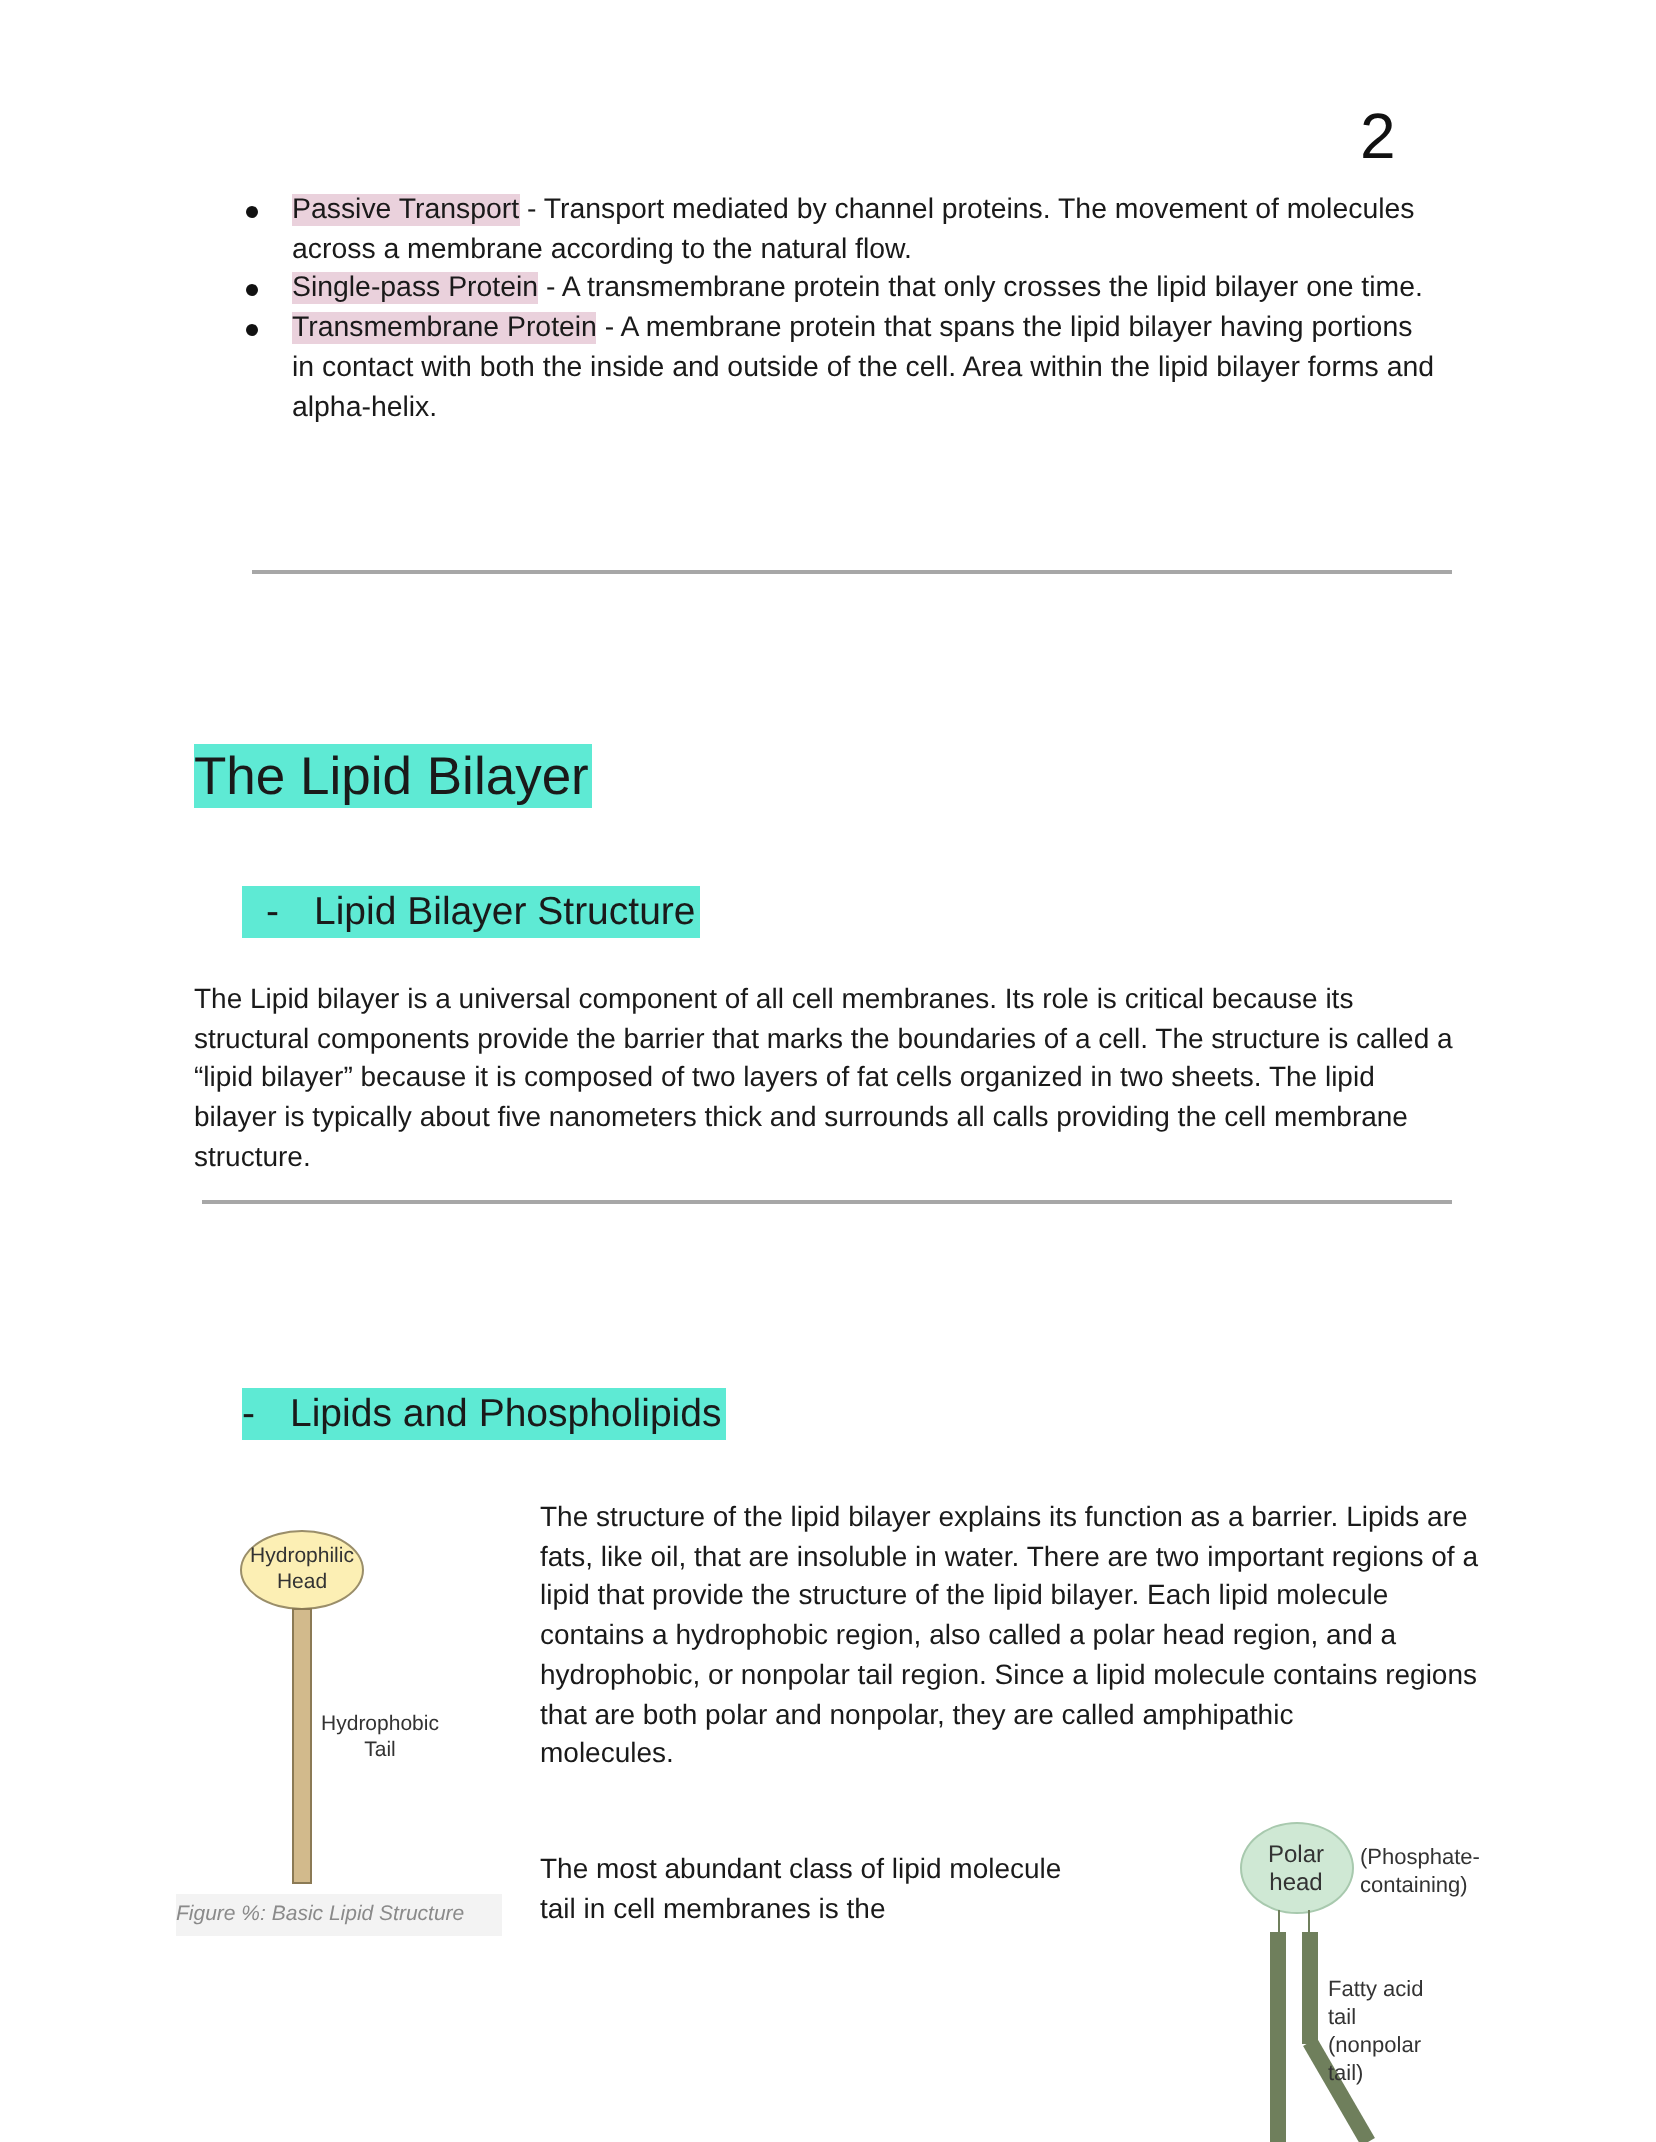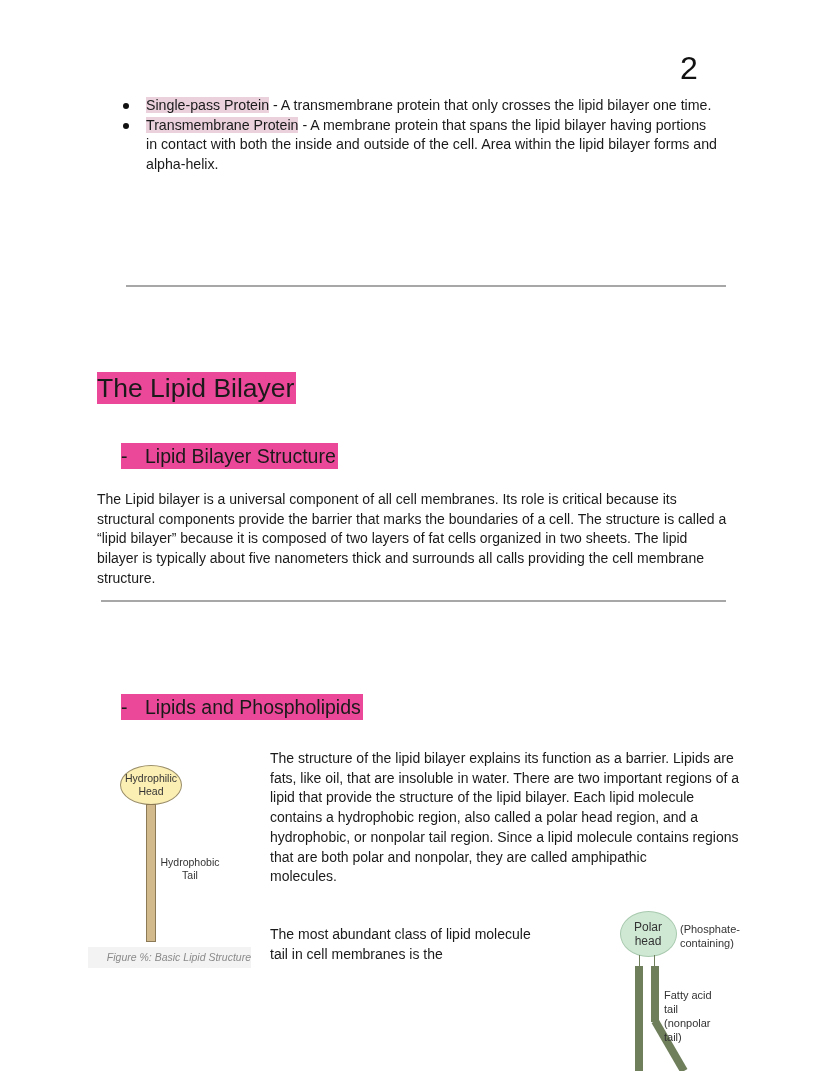--- a/index.html
+++ b/index.html
@@ -3,52 +3,56 @@
   <meta charset="utf-8">
   <style>
     html, body { margin: 0; padding: 0; background: #ffffff; }
     body { width: 828px; height: 1071px; position: relative; overflow: hidden;
            font-family: "Liberation Sans", sans-serif; color: #1a1a1a; }
     .page-number { position: absolute; left: 680px; top: 50px; font-size: 32px; line-height: 36px; color: #111; }
     .bullets { position: absolute; left: 118px; top: 96px; width: 600px; margin: 0; padding: 0; list-style: none; }
     .bullets li { position: relative; padding-left: 28px; font-size: 14.2px; line-height: 19.7px; }
     .bullets li .dot { position: absolute; left: 5px; top: 7px; width: 6px; height: 6px; border-radius: 50%; background: #111; }
     .hl-pink { background: #ead1dc; }
-    .hl-yellow { background: #ec4899; }
+    .hl-yellow { background: #5eead4; }
     .rule { position: absolute; height: 1.5px; background: #a7a7a7; }
     .h1 { position: absolute; left: 97px; top: 372px; font-size: 26.5px; line-height: 32px; padding: 0 2px 0 0; }
     .h2 { position: absolute; font-size: 19.5px; line-height: 26px; }
     .h2 .dash { display: inline-block; width: 24px; }
     .para { position: absolute; font-size: 14px; line-height: 19.7px; margin: 0; }
     .fig-caption { position: absolute; left: 88px; top: 947px; width: 163px; height: 21px; background: #f3f3f3;
-                   font-size: 10.5px; line-height: 21px; color: #8a8a8a; font-style: italic; text-align: right; }
+                   font-size: 10.5px; line-height: 21px; color: #8a8a8a; font-style: italic; text-align: left; }
     .diag-label { position: absolute; font-size: 10.5px; line-height: 13px; color: #333; text-align: center; }
     .diag-label2 { position: absolute; font-size: 11.5px; line-height: 14px; color: #333; }
   </style>
 </head>
 <body>
 
 <div class="page-number">2</div>
 
 <ul class="bullets">
+  <li>
+    <span class="dot"></span>
+    <span class="hl-pink">Passive Transport</span><span> - Transport mediated by channel proteins. The movement of molecules across a membrane according to the natural flow.</span>
+  </li>
   <li>
     <span class="dot"></span>
     <span class="hl-pink">Single-pass Protein</span><span> - A transmembrane protein that only crosses the lipid bilayer one time.</span>
   </li>
   <li>
     <span class="dot"></span>
     <span class="hl-pink">Transmembrane Protein</span><span> - A membrane protein that spans the lipid bilayer having portions in contact with both the inside and outside of the cell. Area within the lipid bilayer forms and alpha-helix.</span>
   </li>
 </ul>
 
 <div class="rule" style="left:126px; top:285px; width:600px;"></div>
 
 <div class="h1 hl-yellow">The Lipid Bilayer</div>
 
-<div class="h2 hl-yellow" style="left:121px; top:443px; padding-right:2px;">
+<div class="h2 hl-yellow" style="left:121px; top:443px; padding-right:2px;padding-left:12px;">
   <span class="dash">-</span><span>Lipid Bilayer Structure</span>
 </div>
 
 <p class="para" style="left:97px; top:490px; width:634px;">The Lipid bilayer is a universal component of all cell membranes. Its role is critical because its structural components provide the barrier that marks the boundaries of a cell. The structure is called a “lipid bilayer” because it is composed of two layers of fat cells organized in two sheets. The lipid bilayer is typically about five nanometers thick and surrounds all calls providing the cell membrane structure.</p>
 
 <div class="rule" style="left:101px; top:600px; width:625px;"></div>
 
 <div class="h2 hl-yellow" style="left:121px; top:694px; padding-right:2px;">
   <span class="dash">-</span><span>Lipids and Phospholipids</span>
 </div>

